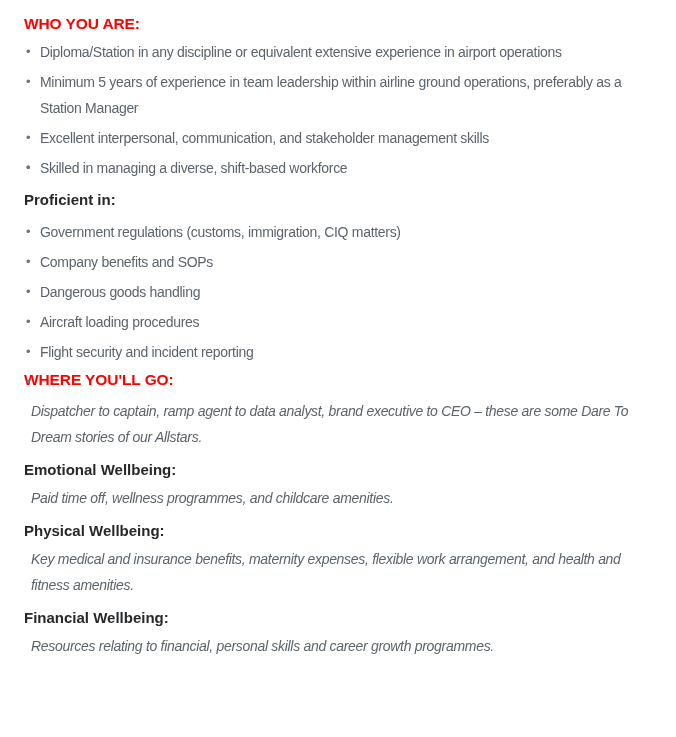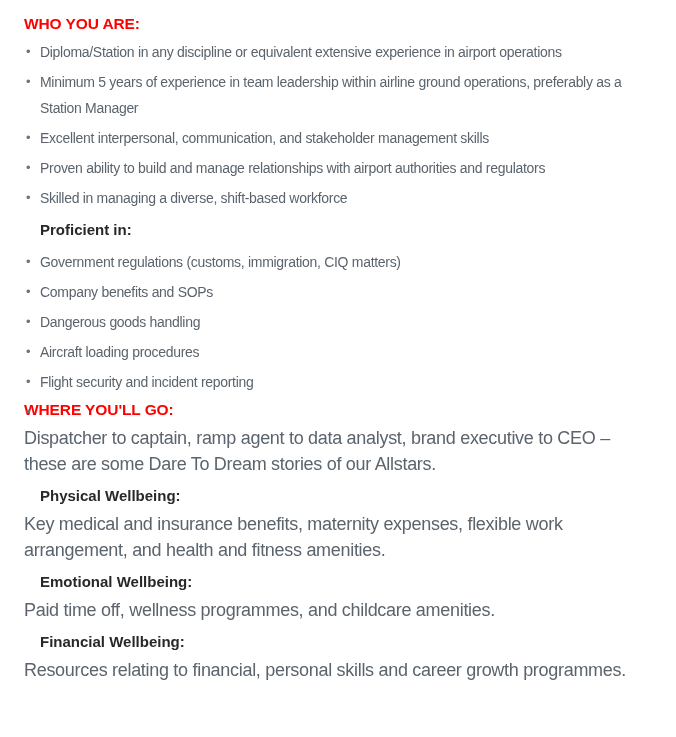--- a/index.html
+++ b/index.html
@@ -16,56 +16,57 @@
     color:#ff0000;
     font-size:15.5px; line-height:22px; font-weight:700;
     letter-spacing:-0.1px;
     margin:4px 0 4px 0;
   }
   section:first-child h3.red-heading { margin-top:0; }
 
   h4.sub-heading {
     color:#26282a;
     font-size:15px; line-height:26px; font-weight:700;
-    margin:6px 0 0 16px;
+    margin:6px 0 0 0;
   }
 
   ul.bullet-list { list-style:none; margin:0; }
   .section-proficient ul.bullet-list { margin-top:6px; }
   ul.bullet-list li {
     position:relative;
     padding-left:16px;
     font-size:14px; line-height:26px;
     letter-spacing:-0.3px;
     margin-bottom:4px;
   }
   .dot {
     position:absolute; left:2px; top:0;
     font-size:13px; line-height:26px; color:#6a737b;
   }
 
   p.body-text {
-    font-size:18px; line-height:26px;
+    font-size:14px; line-height:26px;
     letter-spacing:-0.3px;
-    margin:0;
+    margin:7px;
+    font-style:italic;
   }
   .benefit p.body-text { margin-top:2px; }
 </style>
 </head>
 <body>
 
 <main class="job-description">
 
   <section class="section-who-you-are">
     <h3 class="red-heading">WHO YOU ARE:</h3>
     <ul class="bullet-list">
       <li><span class="dot">•</span><span>Diploma/Station in any discipline or equivalent extensive experience in airport operations</span></li>
       <li><span class="dot">•</span><span>Minimum 5 years of experience in team leadership within airline ground operations, preferably as a Station Manager</span></li>
       <li><span class="dot">•</span><span>Excellent interpersonal, communication, and stakeholder management skills</span></li>
-      <li><span class="dot">•</span><span>Proven ability to build and manage relationships with airport authorities and regulators</span></li>
+      <li><span class="dot">•</span></li>
       <li><span class="dot">•</span><span>Skilled in managing a diverse, shift-based workforce</span></li>
     </ul>
   </section>
 
   <section class="section-proficient">
     <h4 class="sub-heading">Proficient in:</h4>
     <ul class="bullet-list">
       <li><span class="dot">•</span><span>Government regulations (customs, immigration, CIQ matters)</span></li>
       <li><span class="dot">•</span><span>Company benefits and SOPs</span></li>
       <li><span class="dot">•</span><span>Dangerous goods handling</span></li>
@@ -76,27 +77,27 @@
   </section>
 
   <section class="section-where">
     <h3 class="red-heading">WHERE YOU'LL GO:</h3>
     <p class="body-text">Dispatcher to captain, ramp agent to data analyst, brand executive to CEO – these are some Dare To Dream stories of our Allstars.</p>
   </section>
 
   <section class="section-enjoy">
 
     <div class="benefit">
-      <h4 class="sub-heading">Physical Wellbeing:</h4>
-      <p class="body-text">Key medical and insurance benefits, maternity expenses, flexible work arrangement, and health and fitness amenities.</p>
+      <h4 class="sub-heading">Emotional Wellbeing:</h4>
+      <p class="body-text">Paid time off, wellness programmes, and childcare amenities.</p>
     </div>
 
     <div class="benefit">
-      <h4 class="sub-heading">Emotional Wellbeing:</h4>
-      <p class="body-text">Paid time off, wellness programmes, and childcare amenities.</p>
+      <h4 class="sub-heading">Physical Wellbeing:</h4>
+      <p class="body-text">Key medical and insurance benefits, maternity expenses, flexible work arrangement, and health and fitness amenities.</p>
     </div>
 
     <div class="benefit">
       <h4 class="sub-heading">Financial Wellbeing:</h4>
       <p class="body-text">Resources relating to financial, personal skills and career growth programmes.</p>
     </div>
   </section>
 
 </main>
 

